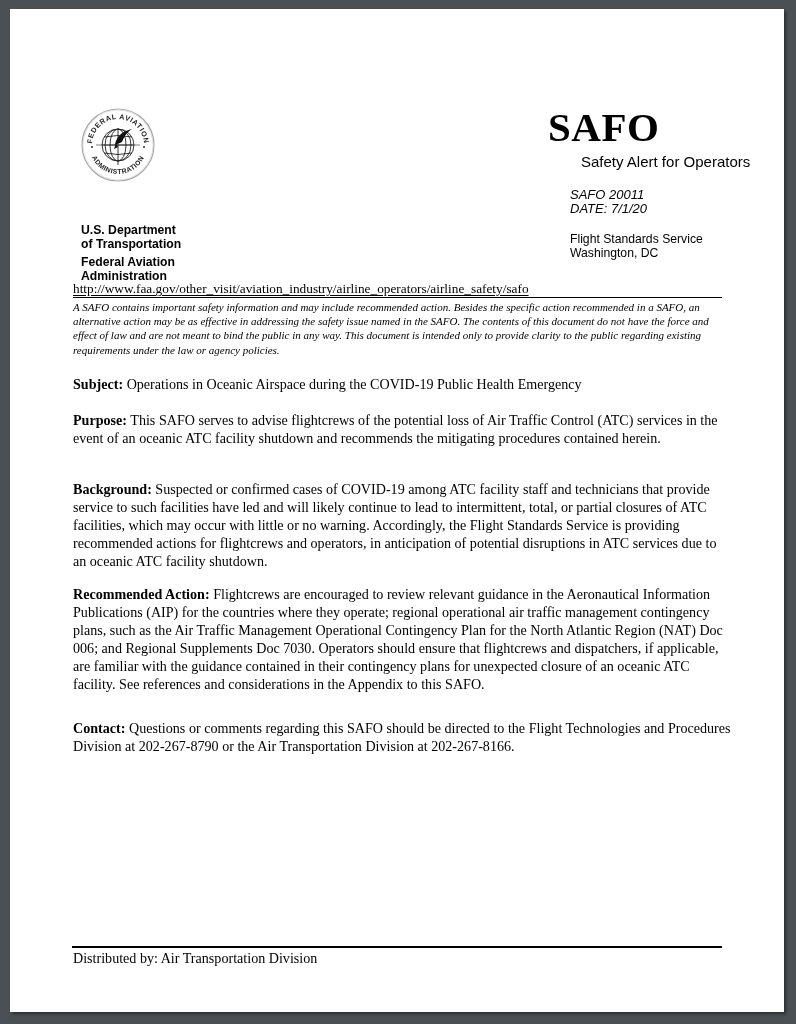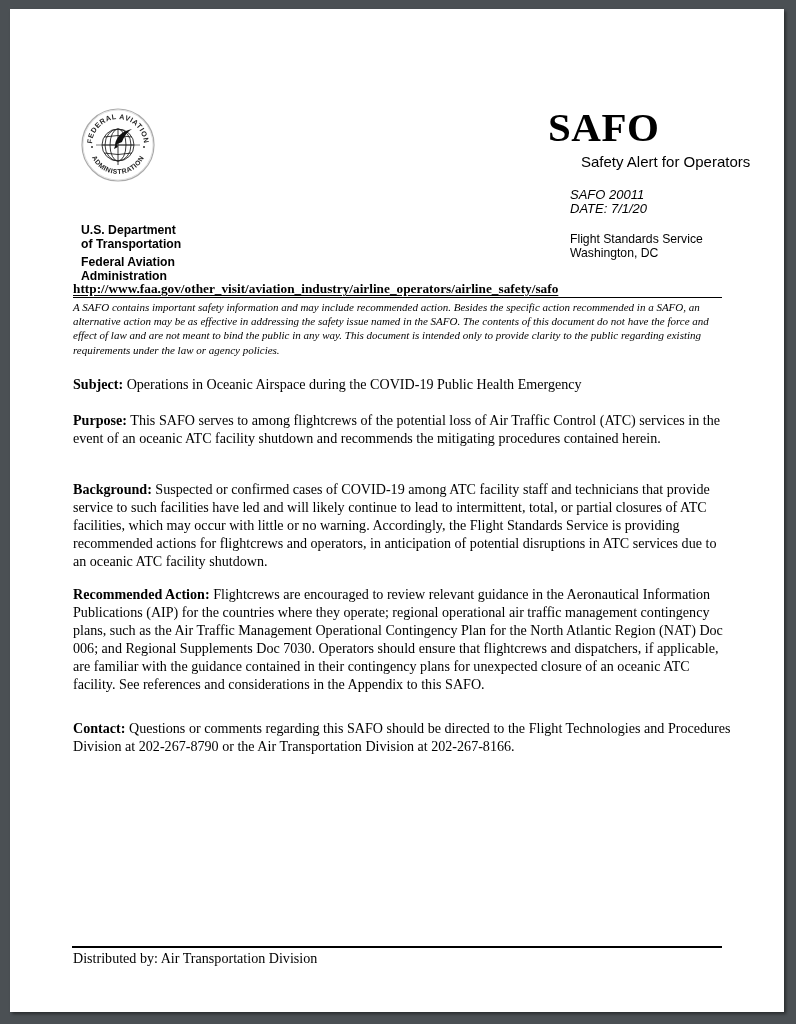--- a/index.html
+++ b/index.html
@@ -36,21 +36,21 @@
   .safo-meta {
     left: 560px; top: 179px;
     font-family: "Liberation Sans", sans-serif; font-size: 13px; line-height: 14px; font-style: italic;
   }
   .safo-office {
     left: 560px; top: 223px;
     font-family: "Liberation Sans", sans-serif; font-size: 12.2px; line-height: 14px;
   }
   .url {
     left: 63px; top: 272px;
-    font-weight: bold; font-size: 13.3px; line-height: 15px;
+    font-weight: normal; font-size: 13.3px; line-height: 15px;
     text-decoration: underline; text-underline-offset: 2px;
   }
   .url-rule {
     left: 63px; top: 288px; width: 649px; height: 0;
     border-top: 1px solid #000;
   }
   .disclaimer {
     left: 63px; top: 291px; width: 656px;
     font-style: italic; font-size: 11px; line-height: 14.2px;
   }
@@ -130,21 +130,21 @@
   <div class="abs url">http://www.faa.gov/other_visit/aviation_industry/airline_operators/airline_safety/safo</div>
   <div class="abs url-rule"></div>
 
   <div class="abs disclaimer">A SAFO contains important safety information and may include recommended action. Besides the specific action recommended in a SAFO, an alternative action may be as effective in addressing the safety issue named in the SAFO. The contents of this document do not have the force and effect of law and are not meant to bind the public in any way. This document is intended only to provide clarity to the public regarding existing requirements under the law or agency policies.</div>
 
   <div class="abs para p-subject">
     <b>Subject:</b><span> Operations in Oceanic Airspace during the COVID-19 Public Health Emergency</span>
   </div>
 
   <div class="abs para p-purpose">
-    <b>Purpose:</b><span> This SAFO serves to among flightcrews of the potential loss of Air Traffic Control (ATC) services in the event of an oceanic ATC facility shutdown and recommends the mitigating procedures contained herein.</span>
+    <b>Purpose:</b><span> This SAFO serves to advise flightcrews of the potential loss of Air Traffic Control (ATC) services in the event of an oceanic ATC facility shutdown and recommends the mitigating procedures contained herein.</span>
   </div>
 
   <div class="abs para p-background">
     <b>Background:</b><span> Suspected or confirmed cases of COVID-19 among ATC facility staff and technicians that provide service to such facilities have led and will likely continue to lead to intermittent, total, or partial closures of ATC facilities, which may occur with little or no warning. Accordingly, the Flight Standards Service is providing recommended actions for flightcrews and operators, in anticipation of potential disruptions in ATC services due to an oceanic ATC facility shutdown.</span>
   </div>
 
   <div class="abs para p-action">
     <b>Recommended Action:</b><span> Flightcrews are encouraged to review relevant guidance in the Aeronautical Information Publications (AIP) for the countries where they operate; regional operational air traffic management contingency plans, such as the Air Traffic Management Operational Contingency Plan for the North Atlantic Region (NAT) Doc 006; and Regional Supplements Doc 7030. Operators should ensure that flightcrews and dispatchers, if applicable, are familiar with the guidance contained in their contingency plans for unexpected closure of an oceanic ATC facility. See references and considerations in the Appendix to this SAFO.</span>
   </div>
 

